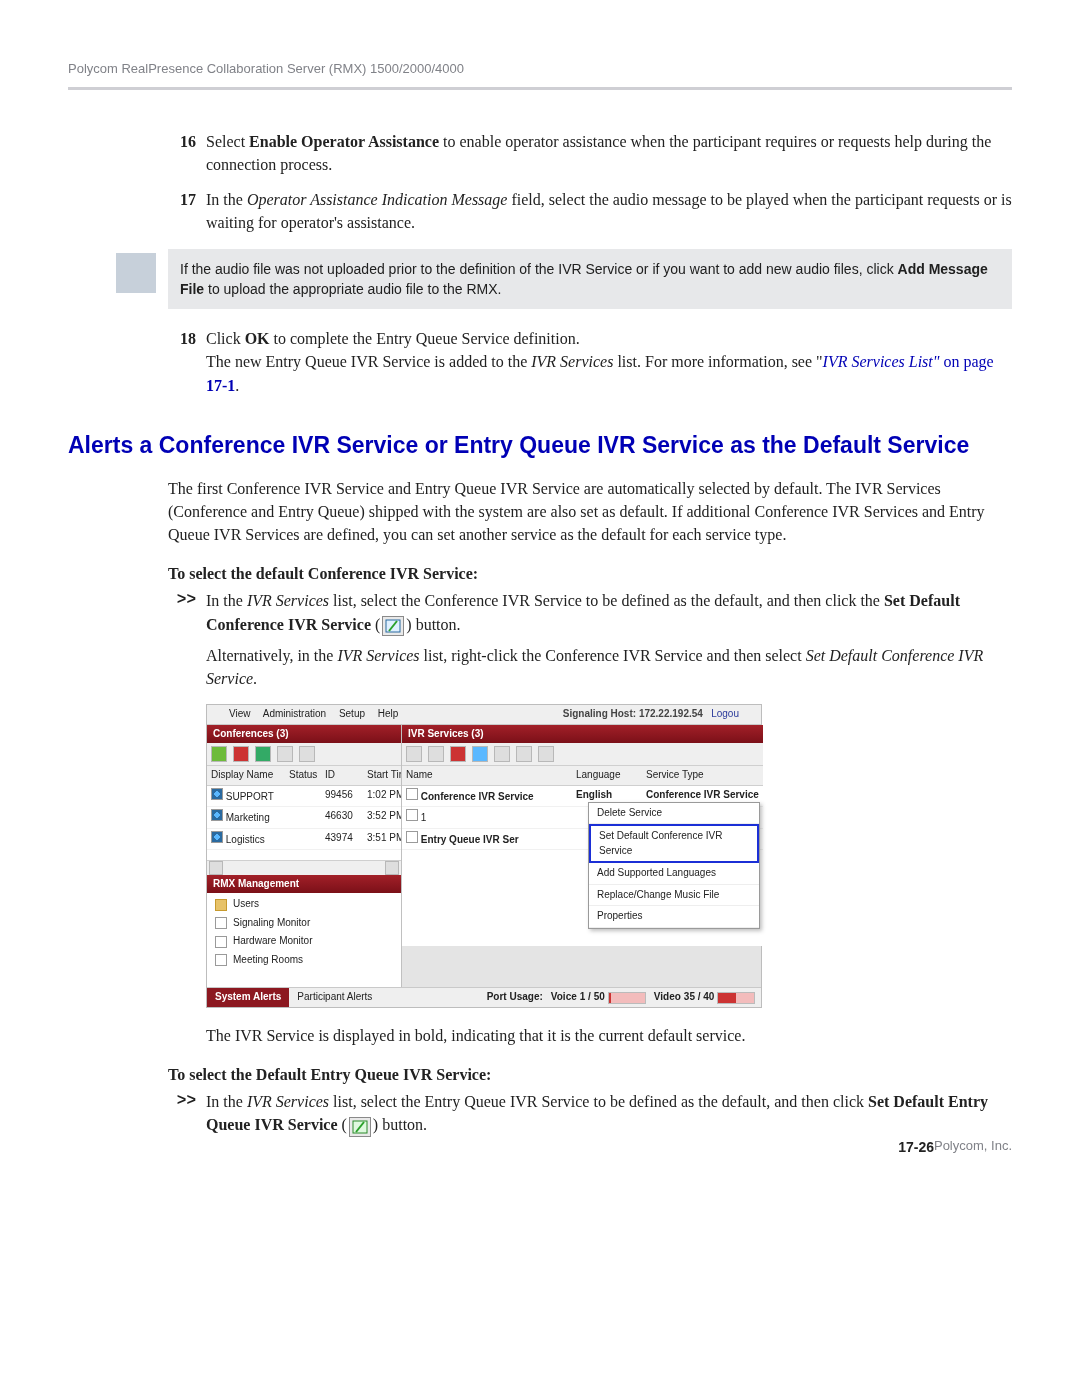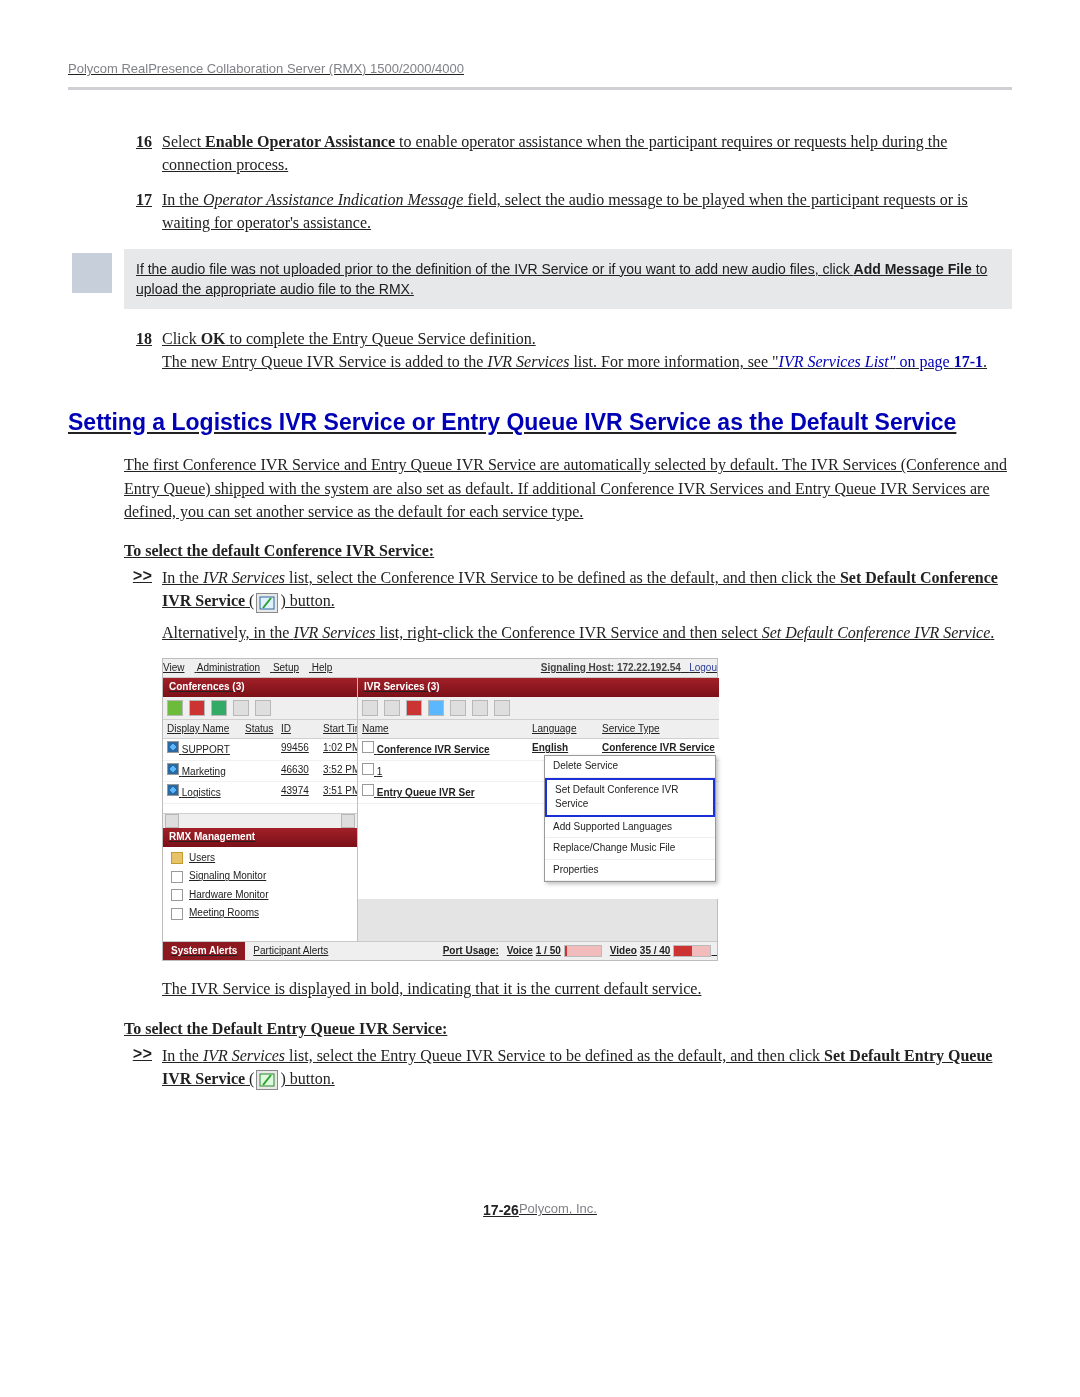--- a/index.html
+++ b/index.html
@@ -4,29 +4,29 @@
 <style>
   html, body { margin:0; padding:0; background:#fff; }
   body {
     width:1080px;
     min-height:1397px;
     font-family: Georgia, "Times New Roman", serif;
     color:#222;
     font-size:16px;
     line-height:1.45;
   }
-  .page { padding: 60px 68px 30px 68px; box-sizing:border-box;text-decoration:underline; }
+  .page { padding: 60px 68px 30px 68px; box-sizing:border-box; }
   .running-head {
     color:#808288;
     font-family: Arial, Helvetica, sans-serif;
     font-size:13px;
     padding-bottom:8px;
   }
   .rule { height:3px; background:#cfcfd4; margin-bottom:40px; }
-  .content { margin-left:56px; }
+  .content { margin-left:100px; }
   ol.steps { list-style:none; margin:0; padding:0; }
   ol.steps > li { display:flex; margin-bottom:12px; }
   ol.steps .num {
     flex:0 0 28px;
     text-align:right;
     font-weight:bold;
     font-family: Georgia, serif;
     padding-right:10px;
   }
   ol.steps .body { flex:1 1 auto; }
@@ -85,21 +85,21 @@
   .app {
     font-family: Tahoma, Arial, sans-serif;
     font-size:10px;
     color:#222;
     background:#e4e4e4;
     border:1px solid #bdbdbd;
   }
   .menubar {
     display:flex; justify-content:space-between; align-items:flex-start;
     background:#efefef; border-bottom:1px solid #c9c9c9;
-    padding:2px 0;
+    padding:2px 22px;
   }
   .menubar .menus span { margin-right:10px; }
   .menubar .signal { color:#444; }
   .menubar .logout { color:#2a3a9a; }
   .split { display:flex; }
   .left-pane, .right-pane { display:flex; flex-direction:column; }
   .left-pane { width: 194px; border-right:1px solid #c0c0c0; }
   .right-pane { flex:1 1 auto; }
   .panel-head {
     background: linear-gradient(#a22028,#7b1018);
@@ -141,22 +141,21 @@
     font-size:10px;
     justify-content:center;
   }
   .statusbar .tab { padding:2px 8px; }
   .statusbar .tab.active { background:#8c1820; color:#fff; font-weight:bold;}
   .statusbar .spacer{flex:1;}
   .gauge { display:inline-flex; align-items:center; gap:3px; margin-left:8px; }
   .gauge .bar{ width:36px;height:10px;background:#f3bcbc;border:1px solid #bbb; position:relative;}
   .gauge .bar .fill{position:absolute;left:0;top:0;bottom:0;width:6%;background:#c33;}
   .footer {
-    display:flex; justify-content:center;
-    margin-top: 110px;
+    display:flex; justify-content:flex-end;
     font-family: Arial, Helvetica, sans-serif;
   }
   .footer .pn { font-weight:bold; font-size:14px; }
   .footer .co { color:#808288; font-size:13px; }
   .mini-ico { width:10px;height:10px;display:inline-block;border:1px solid #9a9a9a;}
   .mini-ico.globe{background:radial-gradient(circle,#5bb8ff 40%,#2a6aa0 41%);}
   .mini-ico.fld{background:#e7c268;border-color:#c79a2e;}
 </style>
 </head>
 <body>
@@ -194,21 +193,21 @@
       <li>
         <div class="num">18</div>
         <div class="body">
           <span>Click </span><span class="bold">OK</span><span> to complete the Entry Queue Service definition.</span><br>
           <span>The new Entry Queue IVR Service is added to the </span><span class="italic">IVR Services</span><span> list. For more information, see "</span><span class="italic xref">IVR Services List"</span><span class="xref"><span> on page </span><span class="bold">17-1</span></span><span>.</span>
         </div>
       </li>
     </ol>
   </div>
 
-  <h2 class="section-title">Setting a Logistics IVR Service or Entry Queue IVR Service as the Default Service</h2>
+  <h2 class="section-title">Alerts a Conference IVR Service or Entry Queue IVR Service as the Default Service</h2>
 
   <div class="content">
     <p style="margin-top:0;">The first Conference IVR Service and Entry Queue IVR Service are automatically selected by default. The IVR Services (Conference and Entry Queue) shipped with the system are also set as default. If additional Conference IVR Services and Entry Queue IVR Services are defined, you can set another service as the default for each service type.</p>
 
     <p class="bold" style="margin-bottom:4px;">To select the default Conference IVR Service:</p>
     <div class="indent-arrow">
       <div class="arrow">&gt;&gt;</div>
       <div class="abody">
         <span>In the </span><span class="italic">IVR Services</span><span> list, select the Conference IVR Service to be defined as the default, and then click the </span><span class="bold">Set Default Conference IVR Service</span><span> (</span><span class="inline-btn"><svg viewBox="0 0 20 18">
               <rect x="3" y="3" width="14" height="12" fill="#dff0ff" stroke="#2a6aa0"></rect>

